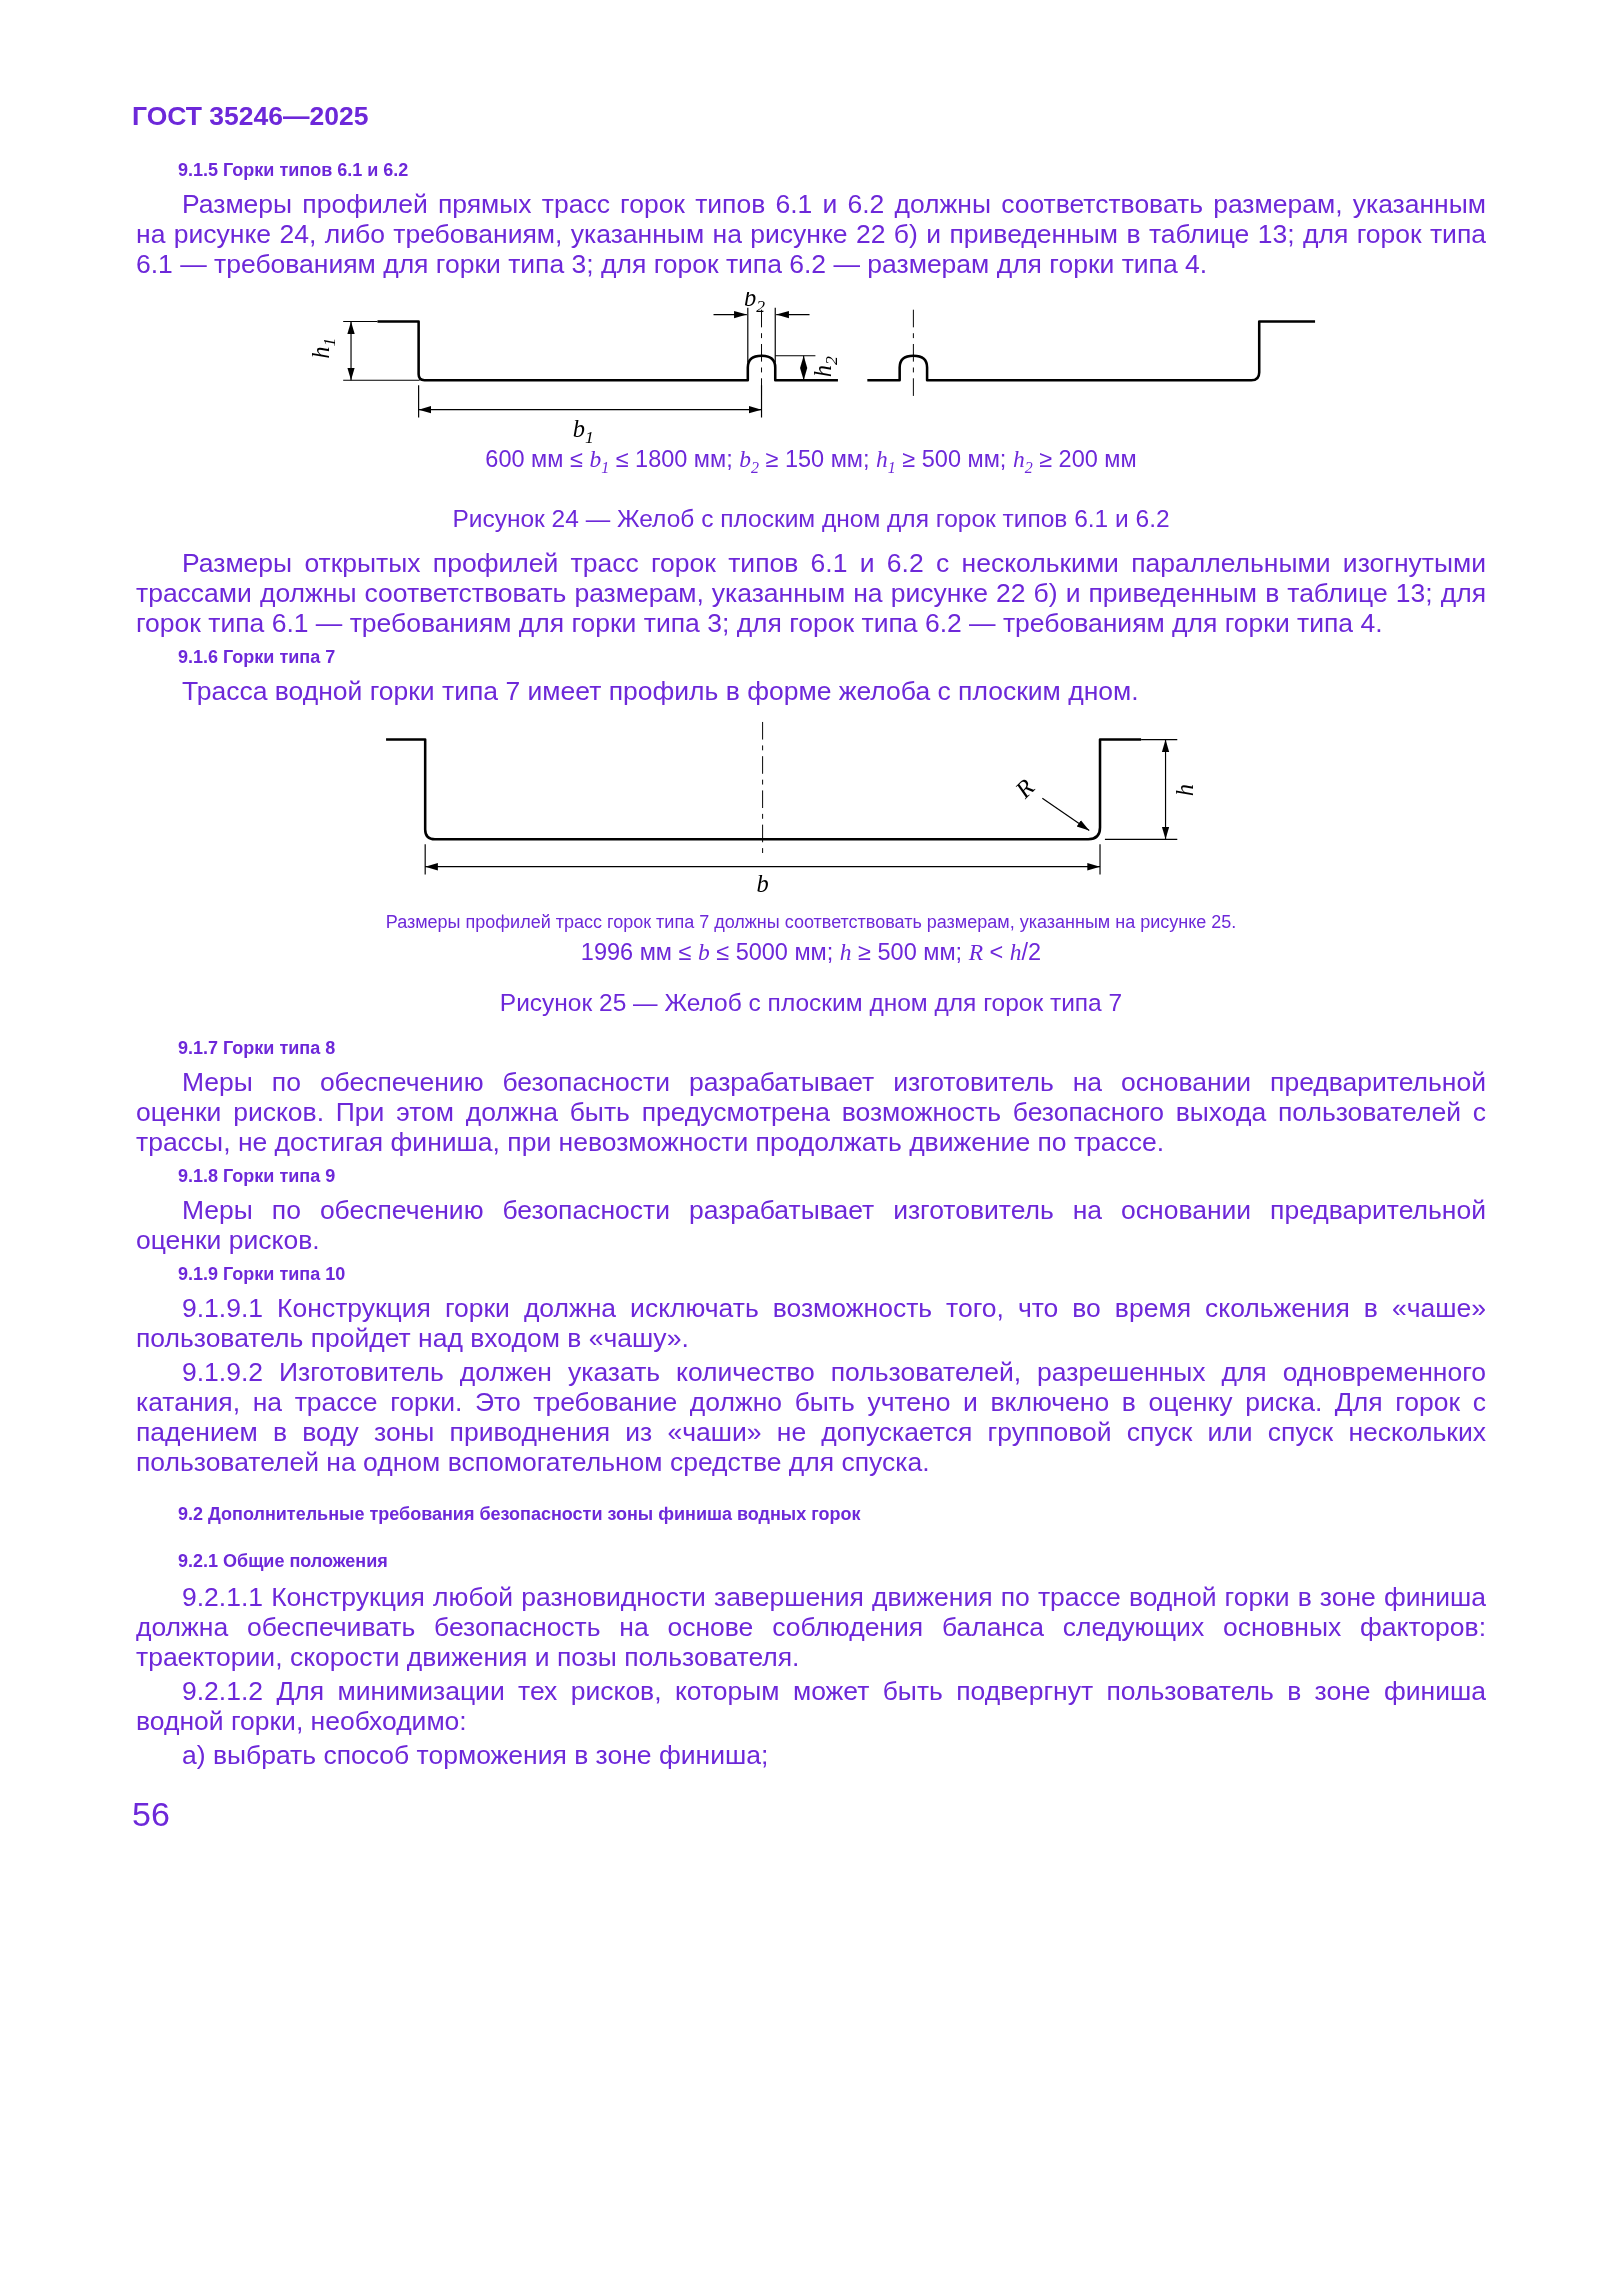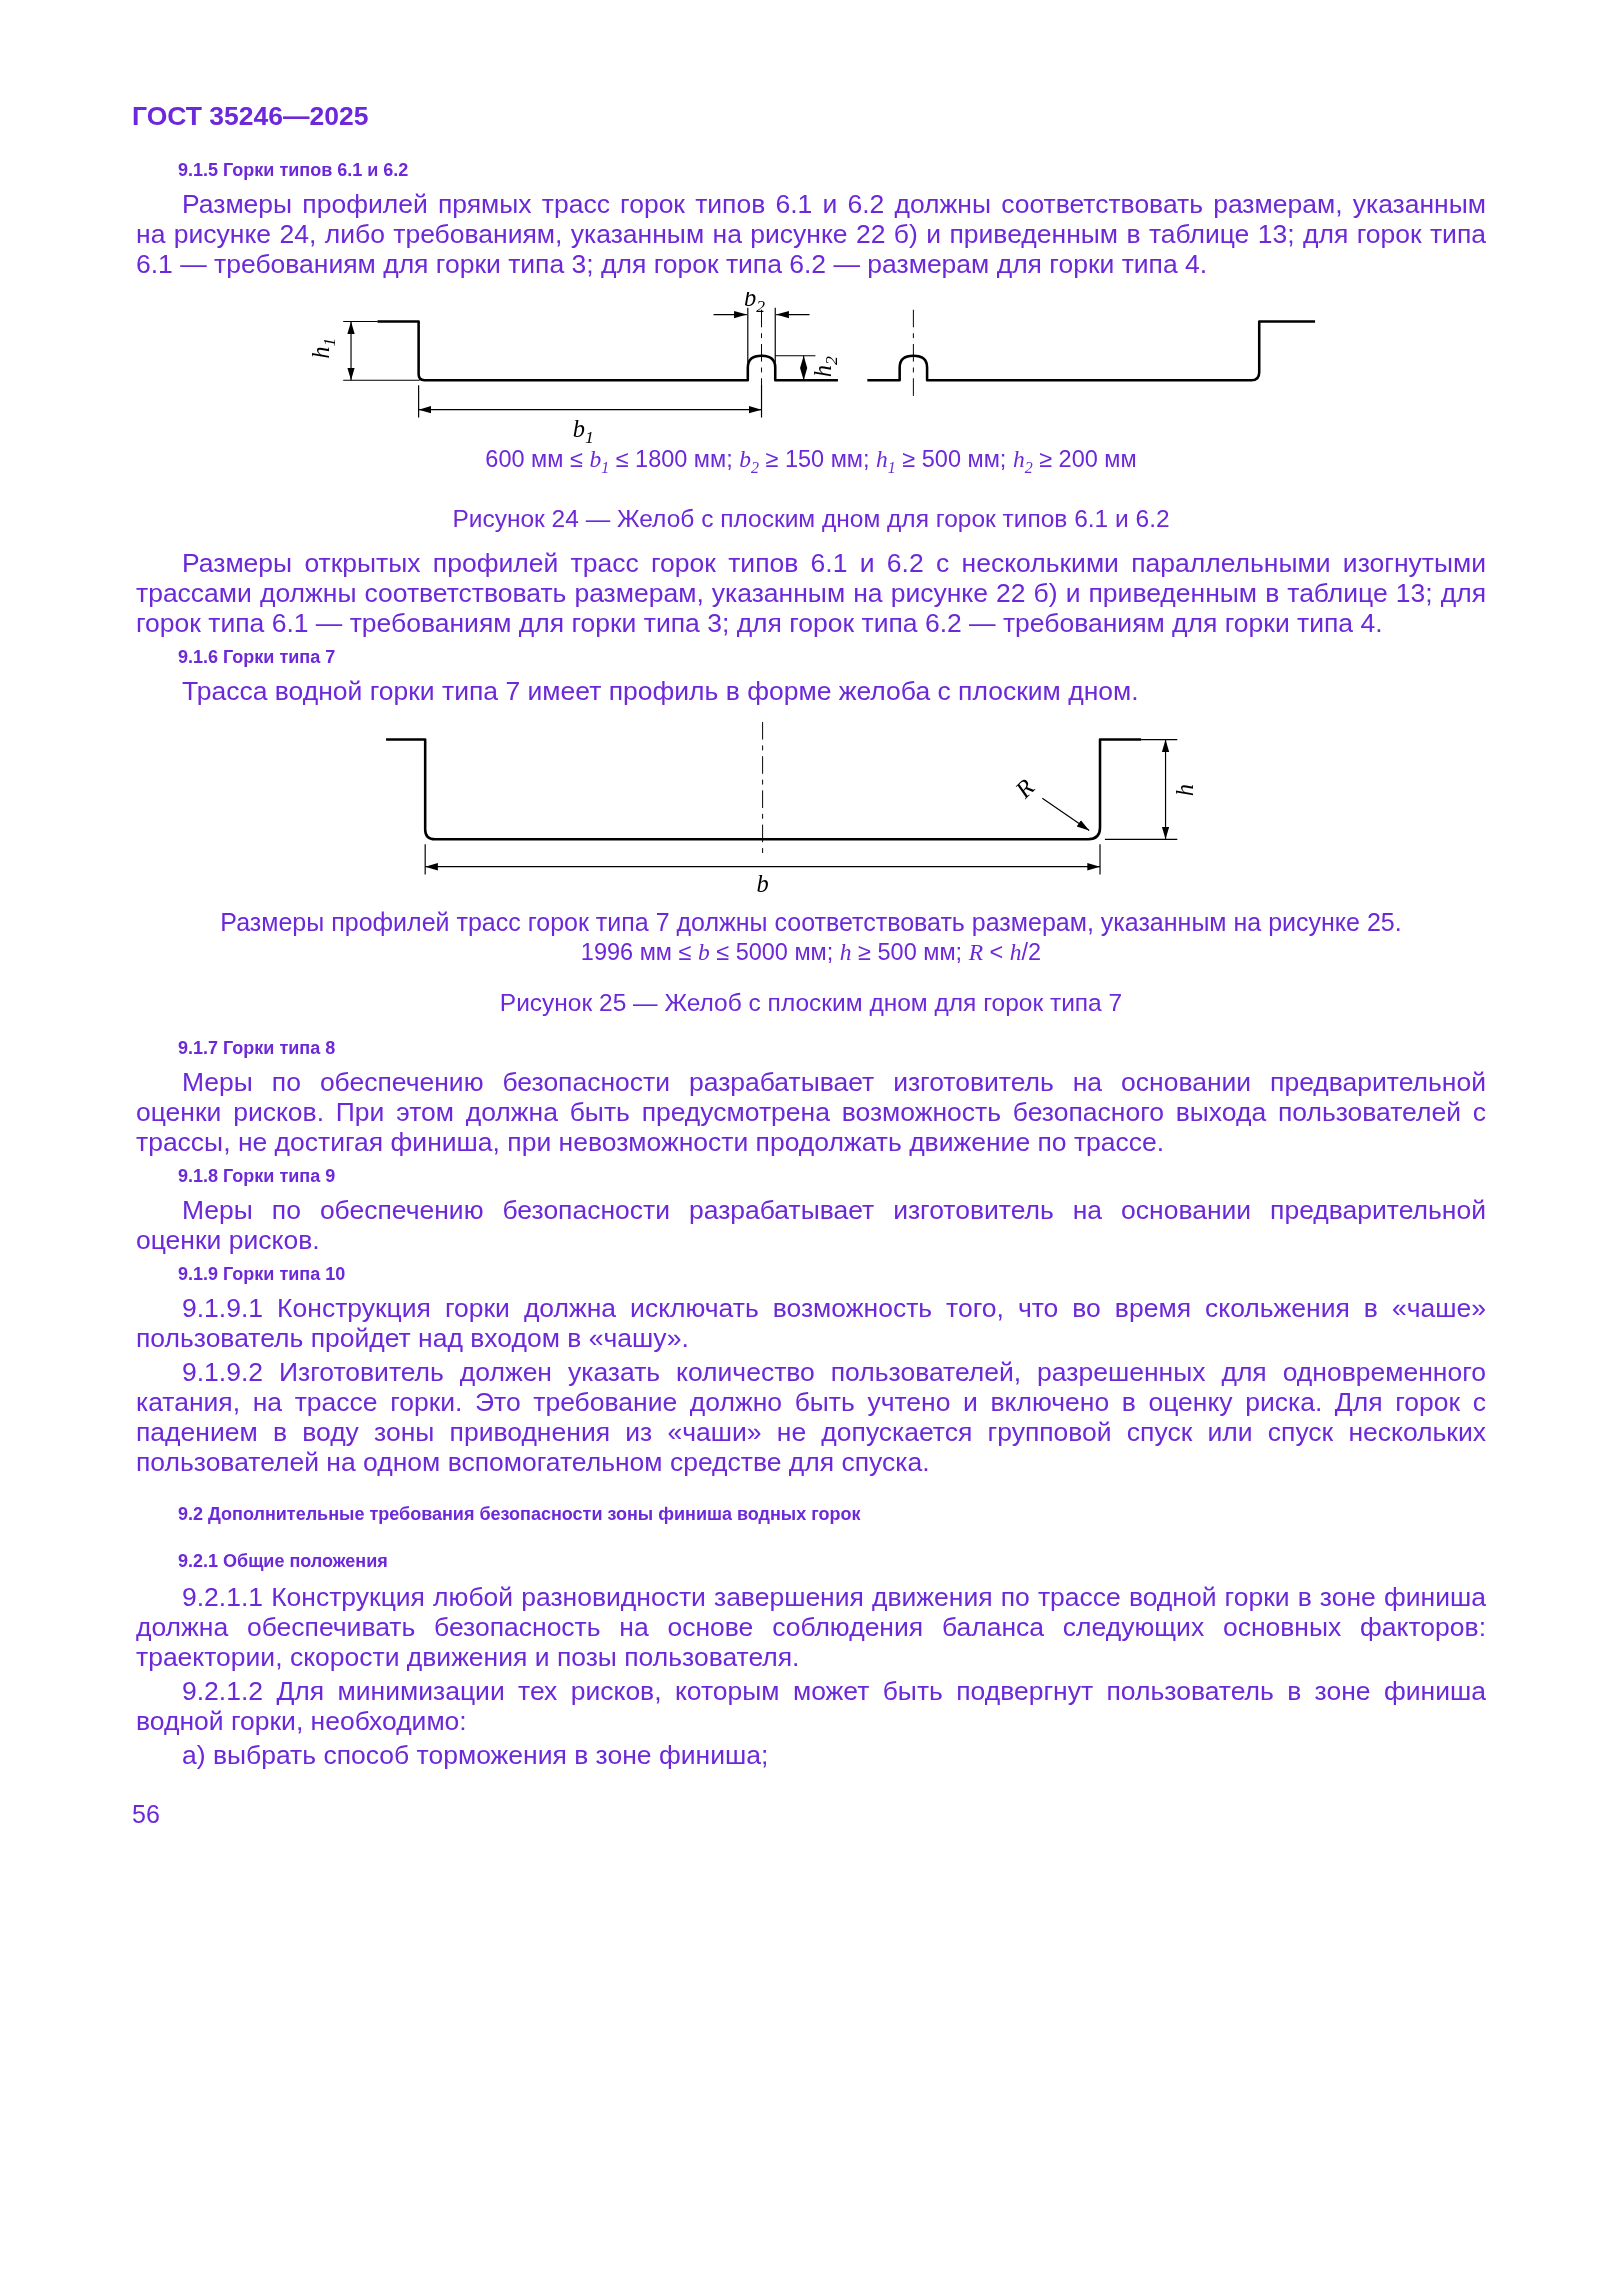--- a/index.html
+++ b/index.html
@@ -9,25 +9,25 @@
   }
   .content{position:absolute;left:132px;top:101px;width:1358px;}
   .doc-header{font-size:26.5px;font-weight:bold;line-height:30px;margin:0 0 23.5px 0;}
   .hd{font-size:18px;font-weight:bold;line-height:30px;margin:0;text-indent:46px;}
   .hd.space-above{margin-top:21.6px;margin-bottom:17.6px;}
   .hd.small-gap{margin-bottom:5.9px;}
   p.body{font-size:26.5px;line-height:30px;text-align:justify;text-indent:46px;margin:4px;}
   .fig{margin:13.7px 0 15.7px 0;}
   .fig svg{display:block;margin:0 auto;}
   .formula{text-align:center;font-size:23.5px;line-height:29px;margin-top:1px;}
-  .note{text-align:center;font-size:25px;line-height:29px;margin-top:9.8px;}
+  .note{text-align:center;font-size:18px;line-height:29px;margin-top:9.8px;}
   .caption{text-align:center;font-size:24.5px;line-height:29px;margin-top:21.6px;}
   .var{font-style:italic;font-family:"Liberation Serif",serif;}
   .sub{font-size:68%;vertical-align:-5.9px;}
-  .page-number{font-size:25px;line-height:30px;margin-top:29px;}
+  .page-number{font-size:34px;line-height:30px;margin-top:29px;}
   
   .profile{fill:none;stroke:#000;stroke-width:2.6;stroke-linejoin:round;}
   .ext{fill:none;stroke:#000;stroke-width:1.2;}
   .dim{fill:none;stroke:#000;stroke-width:1.2;}
   .cl{fill:none;stroke:#000;stroke-width:1;stroke-dasharray:18 6 5 6;}
   .dlbl{font-family:"Liberation Serif",serif;font-style:italic;font-size:25px;fill:#000;}
   .dlbl .s{font-size:18px;}
 </style>
 </head>
 <body>

